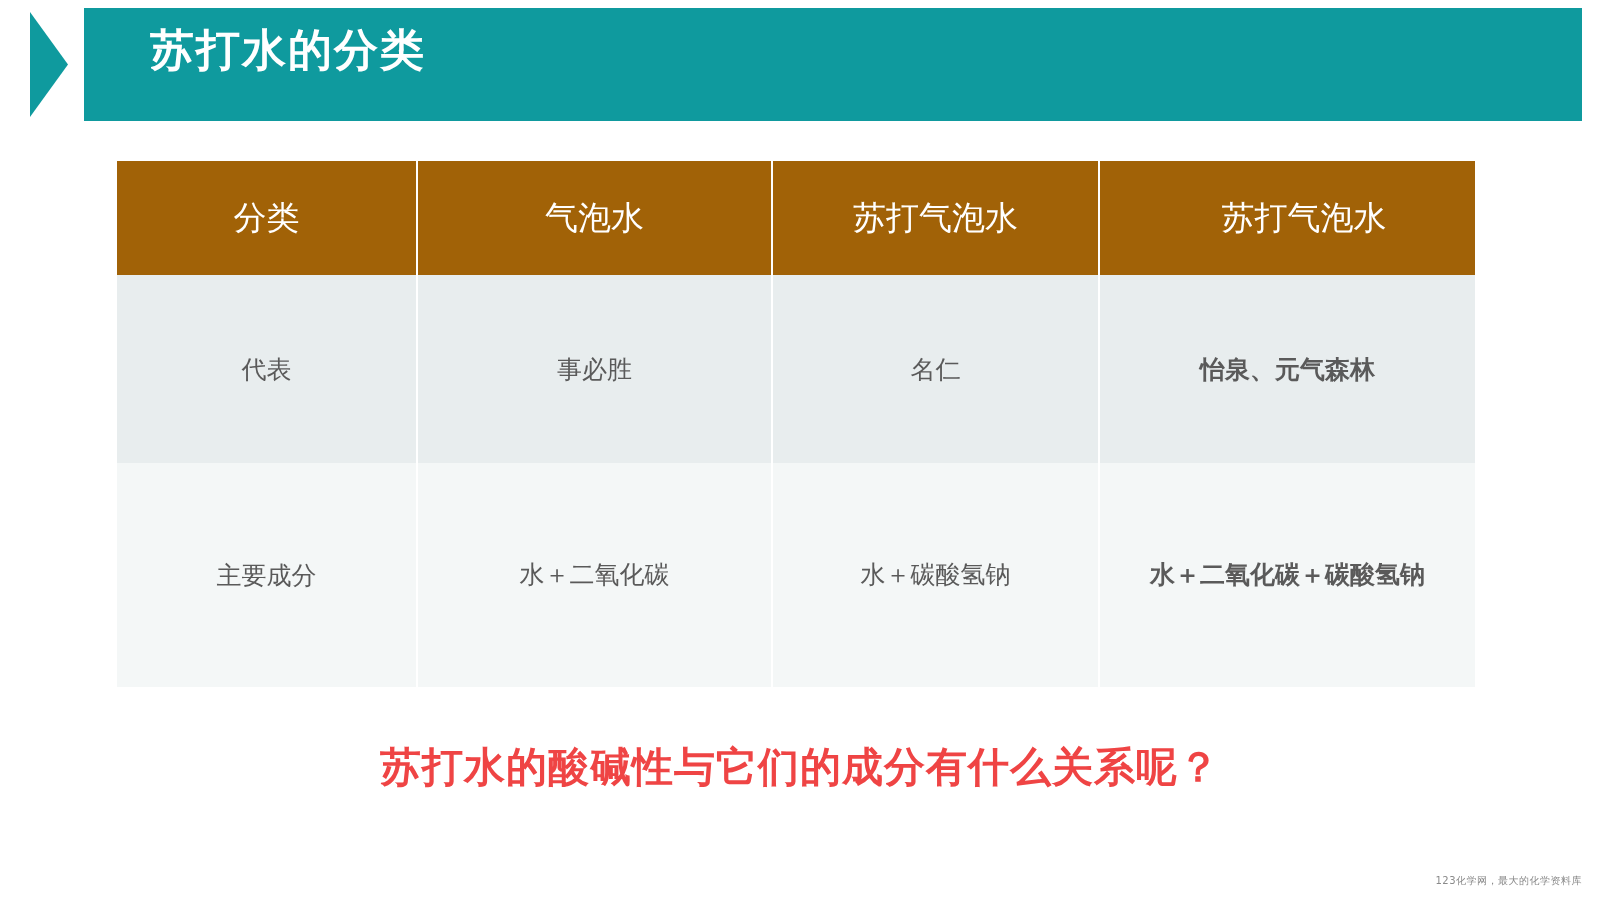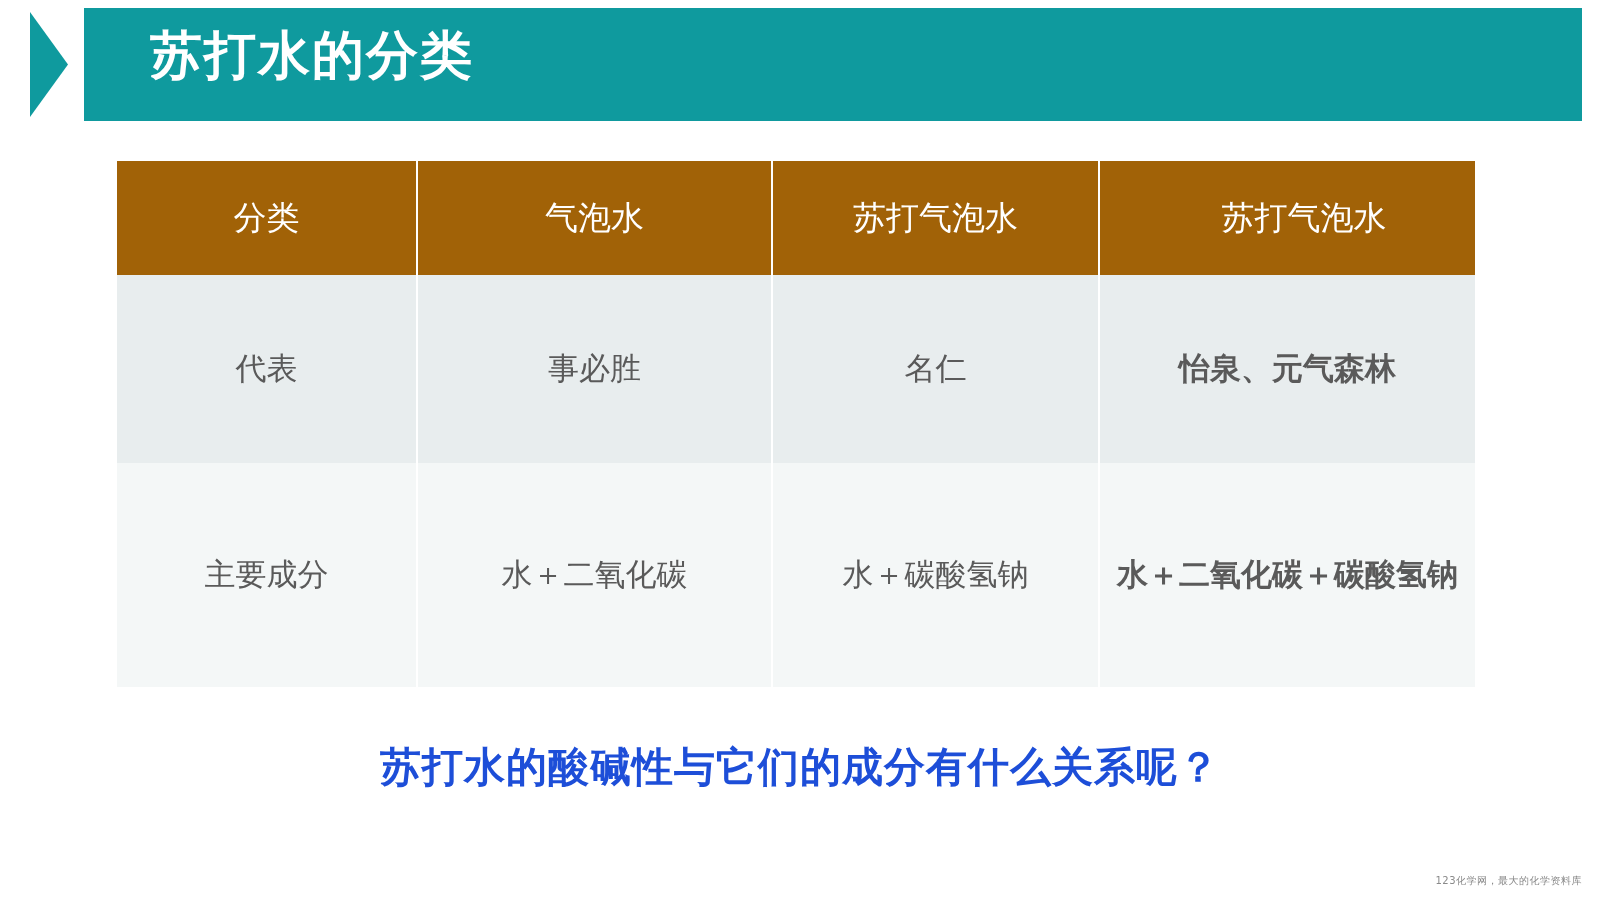--- a/index.html
+++ b/index.html
@@ -35,21 +35,21 @@
     background: #ffffff;
   }
   .header-notch svg { display: block; }
 
   .header-title {
     position: absolute;
     left: 150px;
     top: 24px;
     font-family: "DejaVu Sans", "Liberation Sans", sans-serif;
     font-weight: bold;
-    font-size: 52px;
+    font-size: 44px;
     color: #ffffff;
     letter-spacing: 2px;
     line-height: 1.2;
   }
 
   
   .table-wrap {
     position: absolute;
     left: 117px;
     top: 161px;
@@ -74,21 +74,21 @@
     vertical-align: middle;
     text-align: center;
     border-right: 2px solid #ffffff;
     font-family: "Liberation Serif", "DejaVu Serif", serif;
   }
   table.main-table thead th:last-child { border-right: none; padding-left: 34px; }
 
   table.main-table tbody td {
     text-align: center;
     vertical-align: middle;
-    font-size: 31px;
+    font-size: 25px;
     color: #5a5a5a;
     border-right: 2px solid #ffffff;
     font-family: "Liberation Serif", "DejaVu Serif", serif;
   }
   table.main-table tbody td:last-child { border-right: none; font-weight: bold; }
 
   tr.row-rep td {
     height: 186px;
     background: #e8edee;
   }
@@ -110,21 +110,21 @@
   
   .question {
     position: absolute;
     left: 0;
     top: 740px;
     width: 1600px;
     text-align: center;
     font-family: "DejaVu Sans", "Liberation Sans", sans-serif;
     font-weight: bold;
     font-size: 41px;
-    color: #1d4ed8;
+    color: #ef4444;
     letter-spacing: 1px;
   }
 
   
   .watermark {
     position: absolute;
     right: 18px;
     bottom: 12px;
     font-family: "DejaVu Sans", "Liberation Sans", sans-serif;
     font-size: 10px;

